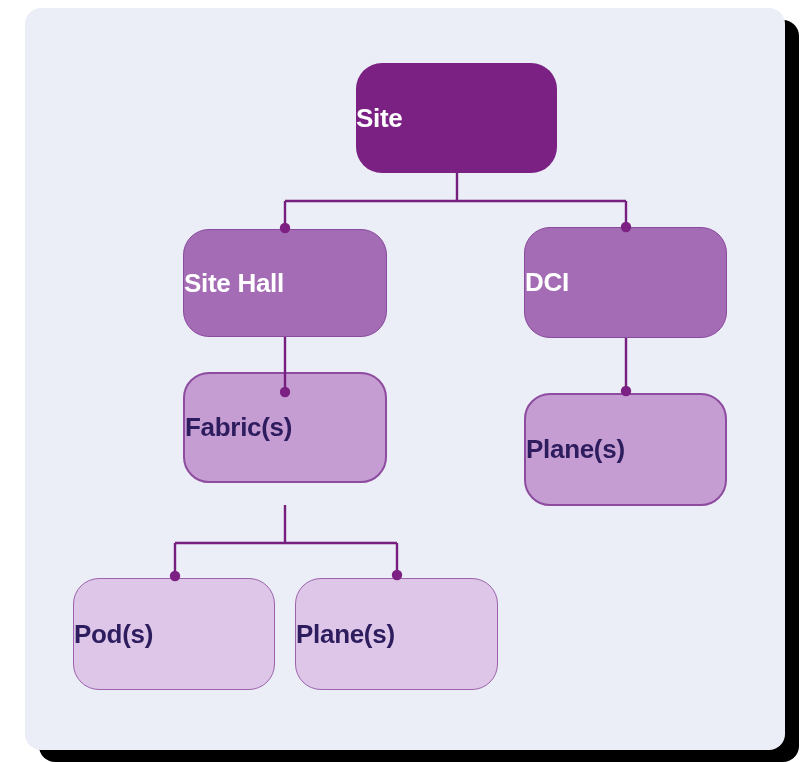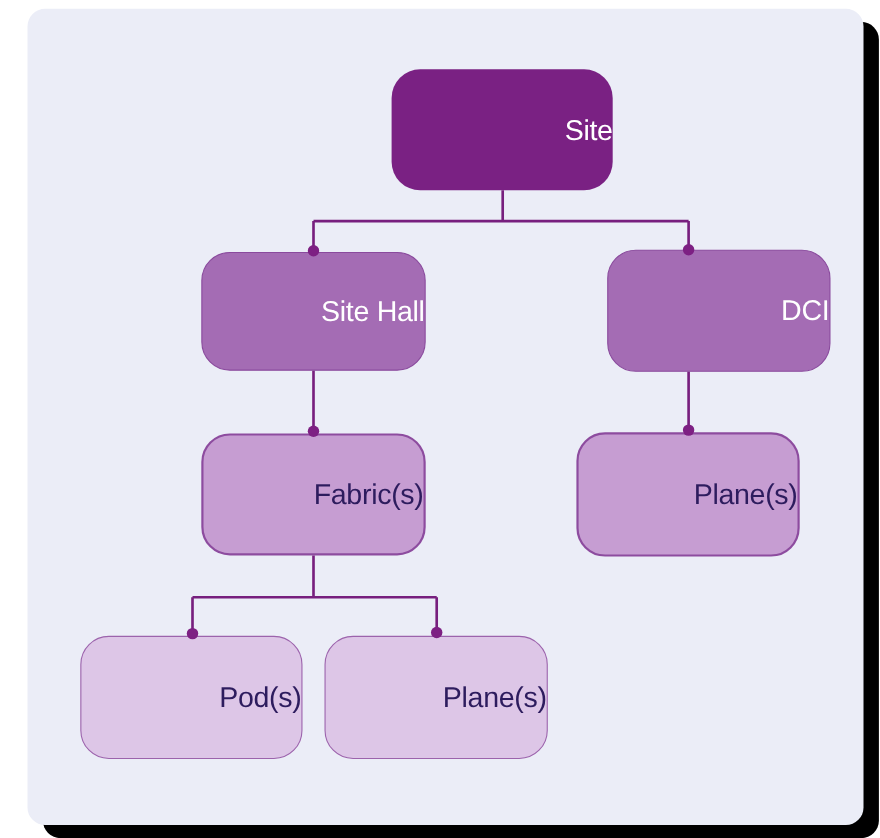--- a/index.html
+++ b/index.html
@@ -19,40 +19,40 @@
     left: 25px; top: 8px;
     width: 760px; height: 742px;
     background: var(--c-panel_bg, #ebedf7);
     border-radius: 16px;
     box-shadow: 14px 12px 0 0 var(--c-shadow, #000000);
   }
   .node {
     position: absolute;
     display: flex;
     align-items: center;
-    justify-content: flex-end;
+    justify-content: flex-start;
     border-radius: 26px;
-    font-weight: 400;
+    font-weight: 700;
     font-size: 26px;
     letter-spacing: -0.3px;
     z-index: 1;
     box-sizing: border-box;
   }
   .lv1 { background: var(--c-l1_fill, #7a2183); color: var(--c-l1_text, #ffffff); }
   .lv2 { background: var(--c-l2_fill, #a46cb4); color: var(--c-l2_text, #ffffff);
          border: 1px solid var(--c-l2_border, #8a4a9d); }
   .lv3 { background: var(--c-l3_fill, #c69dd2); color: var(--c-l3_text, #2d1c5e);
          border: 2px solid var(--c-l3_border, #8d4c9f); }
   .lv4 { background: var(--c-l4_fill, #ddc6e7); color: var(--c-l4_text, #2d1c5e);
          border: 1.5px solid var(--c-l4_border, #9c63ac); }
 
   .n-site       { left: 356px; top: 63px;  width: 201px; height: 110px; }
   .n-datahall   { left: 183px; top: 229px; width: 204px; height: 108px; }
-  .n-dci        { left: 552px; top: 227px; width: 203px; height: 111px; }
-  .n-fabric     { left: 183px; top: 394px; width: 204px; height: 111px; }
+  .n-dci        { left: 524px; top: 227px; width: 203px; height: 111px; }
+  .n-fabric     { left: 183px; top: 372px; width: 204px; height: 111px; }
   .n-plane-dci  { left: 524px; top: 393px; width: 203px; height: 113px; }
   .n-pod        { left: 73px;  top: 578px; width: 202px; height: 112px; }
   .n-plane-fab  { left: 295px; top: 578px; width: 203px; height: 112px; }
 
   .wires {
     position: absolute;
     left: 0; top: 0;
     z-index: 2;
     pointer-events: none;
   }

